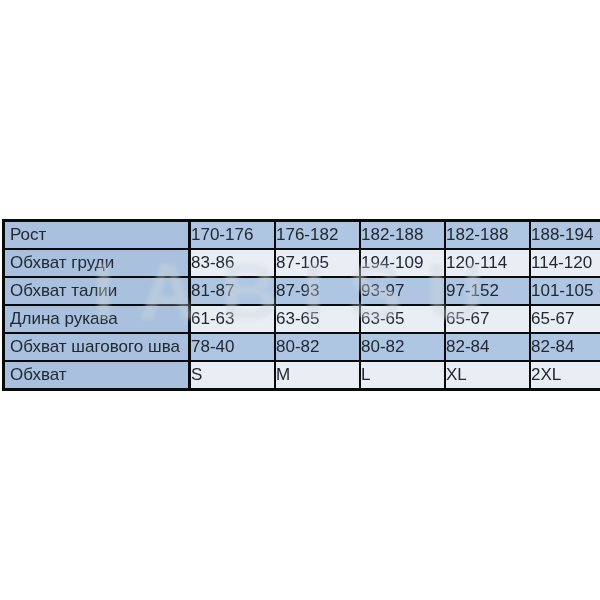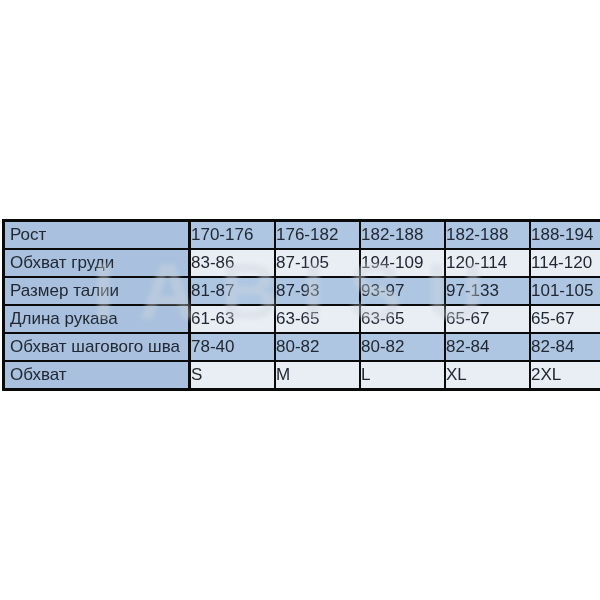--- a/index.html
+++ b/index.html
@@ -34,25 +34,25 @@
       </tr>
       <tr>
         <td class="label">Обхват груди</td>
         <td class="val">83-86</td>
         <td class="val">87-105</td>
         <td class="val">194-109</td>
         <td class="val">120-114</td>
         <td class="val">114-120</td>
       </tr>
       <tr class="blue">
-        <td class="label">Размер талии</td>
+        <td class="label">Обхват талии</td>
         <td class="val">81-87</td>
         <td class="val">87-93</td>
         <td class="val">93-97</td>
-        <td class="val">97-133</td>
+        <td class="val">97-152</td>
         <td class="val">101-105</td>
       </tr>
       <tr>
         <td class="label">Длина рукава</td>
         <td class="val">61-63</td>
         <td class="val">63-65</td>
         <td class="val">63-65</td>
         <td class="val">65-67</td>
         <td class="val">65-67</td>
       </tr>

